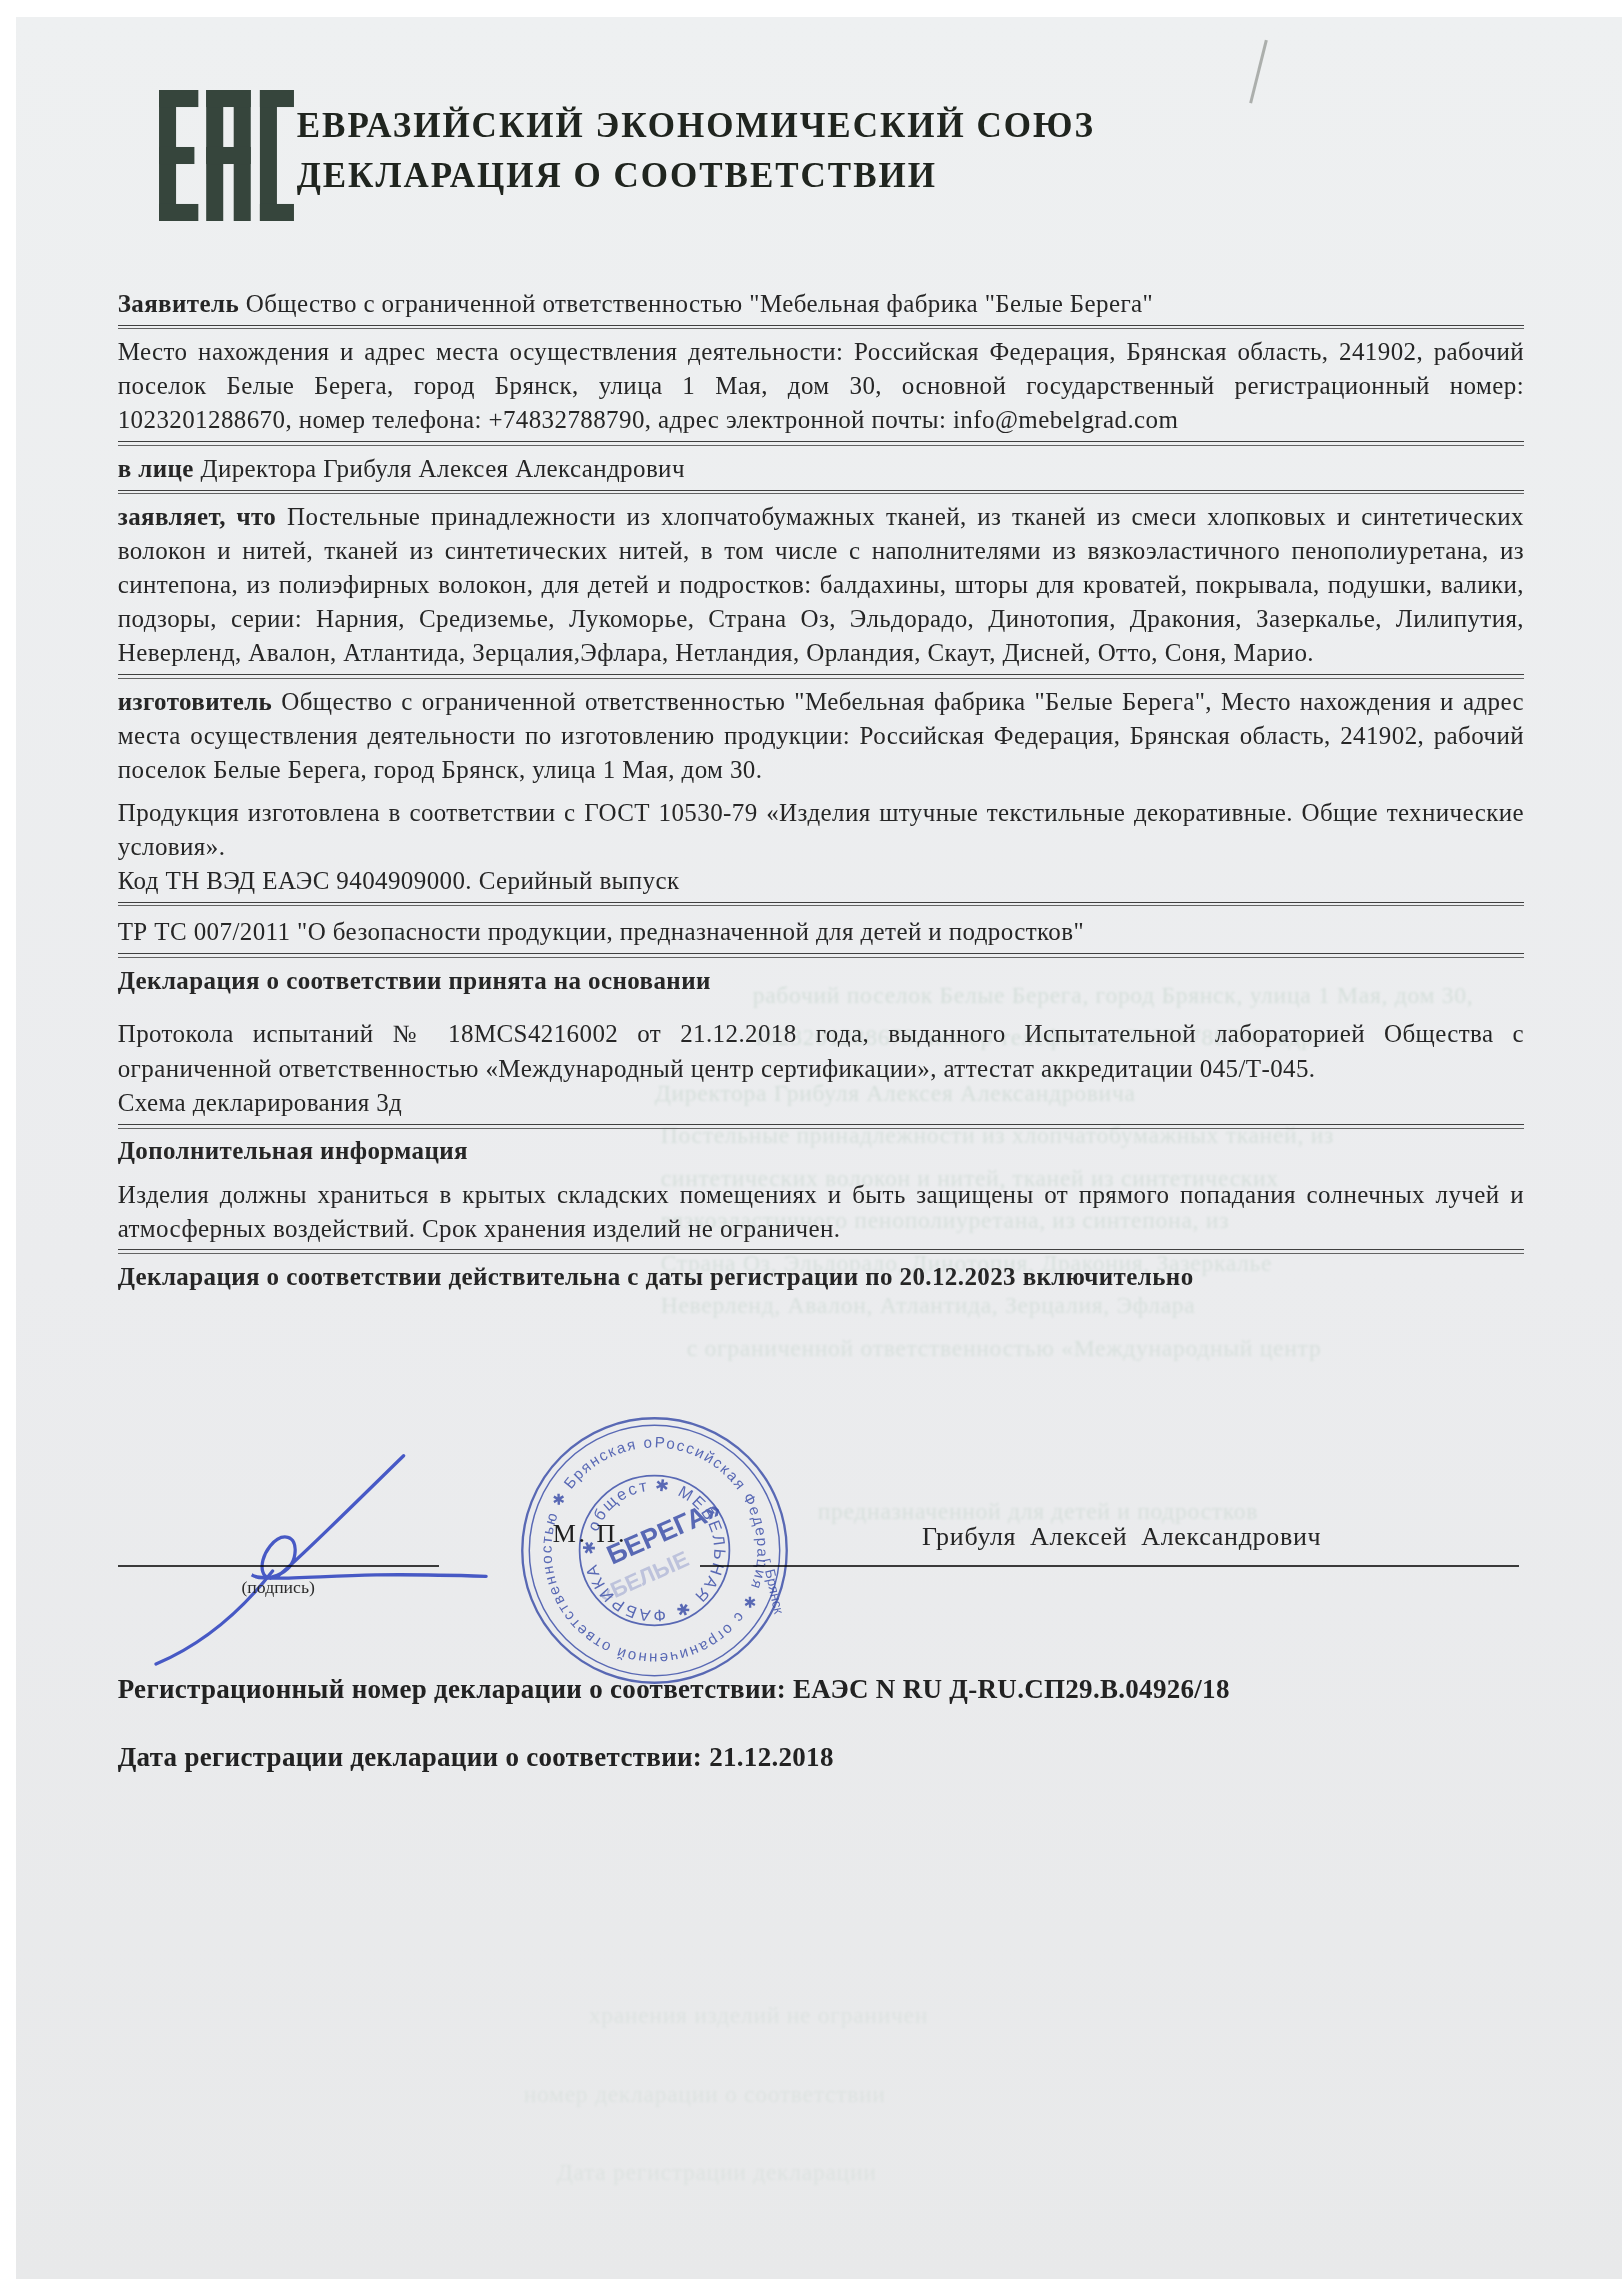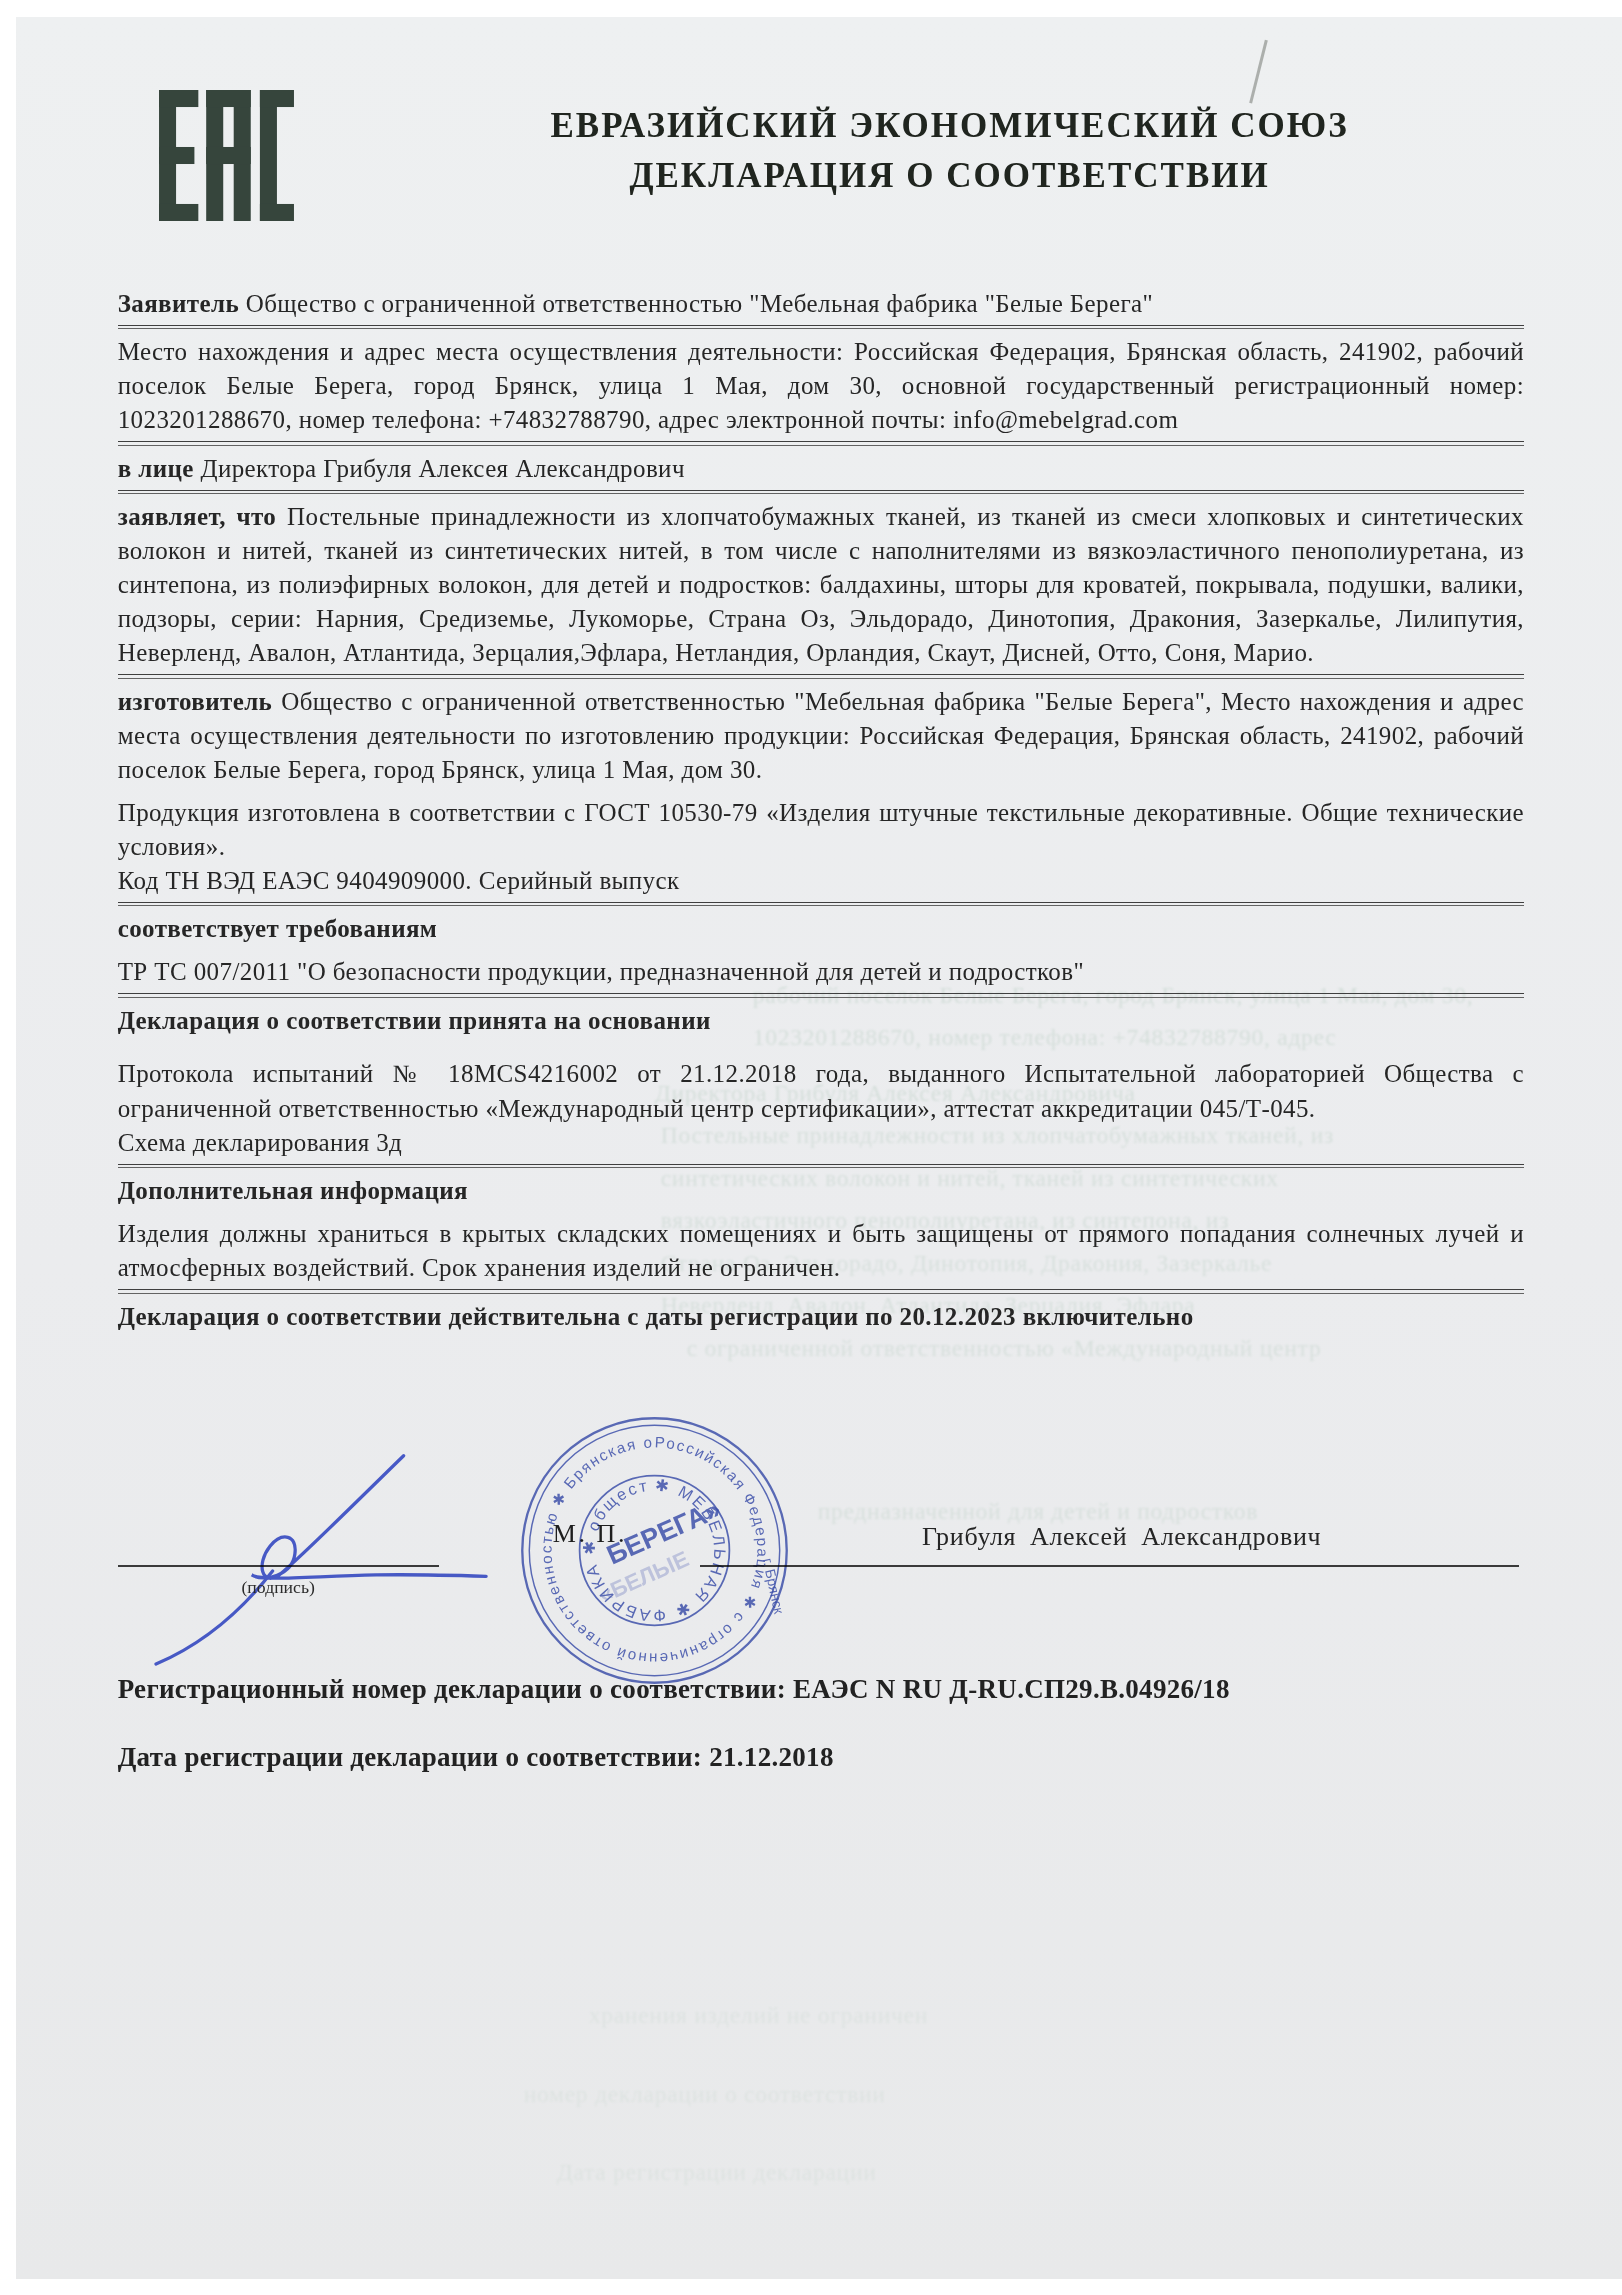--- a/index.html
+++ b/index.html
@@ -15,21 +15,21 @@
   
   .smudge{position:absolute;left:1241px;top:22px;width:2.6px;height:65px;background:#5a5f58;
           transform:rotate(14deg);opacity:.45;z-index:1;}
   
   .ghost-layer{position:absolute;inset:0;z-index:0;}
   .ghost{position:absolute;font-size:23.6px;color:#4e8a64;filter:blur(1.3px);white-space:nowrap;
          letter-spacing:0.7px;}
   
   .header{position:relative;height:222px;z-index:1;}
   .eac{position:absolute;left:143px;top:73px;}
-  .titles{position:absolute;left:281px;right:19.6px;top:84px;text-align:center;
+  .titles{position:absolute;left:281px;right:19.6px;top:84px;text-align:left;
           color:#20251f;font-weight:bold;font-size:35px;line-height:50px;letter-spacing:2px;}
   
   .content{position:relative;z-index:1;margin:48px 98px 0 102px;color:#262626;}
   .para{font-size:25px;line-height:34px;margin:0;text-align:justify;letter-spacing:0.4px;}
   .para b{letter-spacing:0.4px;}
   .nojust{text-align:left;}
   .rule{height:2.6px;border-top:1.3px solid #3f3f3f;border-bottom:1.3px solid #636363;margin:3.9px 0 5.9px;}
   .mt14{margin-top:9.2px;}
   .mt28{margin-top:18.3px;}
   .lh58{line-height:35px;}
@@ -107,21 +107,20 @@
     <div class="rule"></div>
 
     <p class="para"><b>заявляет, что</b> <span>Постельные принадлежности из хлопчатобумажных тканей, из тканей из смеси хлопковых и синтетических волокон и нитей, тканей из синтетических нитей, в том числе с наполнителями из вязкоэластичного пенополиуретана, из синтепона, из полиэфирных волокон, для детей и подростков: балдахины, шторы для кроватей, покрывала, подушки, валики, подзоры, серии: Нарния, Средиземье, Лукоморье, Страна Оз, Эльдорадо, Динотопия, Дракония, Зазеркалье, Лилипутия, Неверленд, Авалон, Атлантида, Зерцалия,Эфлара, Нетландия, Орландия, Скаут, Дисней, Отто, Соня, Марио.</span></p>
     <div class="rule"></div>
 
     <p class="para"><b>изготовитель</b> <span>Общество с ограниченной ответственностью "Мебельная фабрика "Белые Берега", Место нахождения и адрес места осуществления деятельности по изготовлению продукции: Российская Федерация, Брянская область, 241902, рабочий поселок Белые Берега, город Брянск, улица 1 Мая, дом 30.</span></p>
     <p class="para mt14">Продукция изготовлена в соответствии с ГОСТ 10530-79 «Изделия штучные текстильные декоративные. Общие технические условия».</p>
     <p class="para nojust">Код ТН ВЭД ЕАЭС 9404909000. Серийный выпуск</p>
     <div class="rule"></div>
 
-    <p class="para nojust bold">соответствует требованиям</p>
     <p class="para nojust mt14">ТР ТС 007/2011 "О безопасности продукции, предназначенной для детей и подростков"</p>
     <div class="rule"></div>
 
     <p class="para nojust bold">Декларация о соответствии принята на основании</p>
     <p class="para lh58 mt28">Протокола испытаний № 18MCS4216002 от 21.12.2018 года, выданного Испытательной лабораторией Общества с ограниченной ответственностью «Международный центр сертификации», аттестат аккредитации 045/Т-045.</p>
     <p class="para nojust">Схема декларирования 3д</p>
     <div class="rule"></div>
 
     <p class="para nojust bold">Дополнительная информация</p>
     <p class="para mt14">Изделия должны храниться в крытых складских помещениях и быть защищены от прямого попадания солнечных лучей и атмосферных воздействий. Срок хранения изделий не ограничен.</p>

